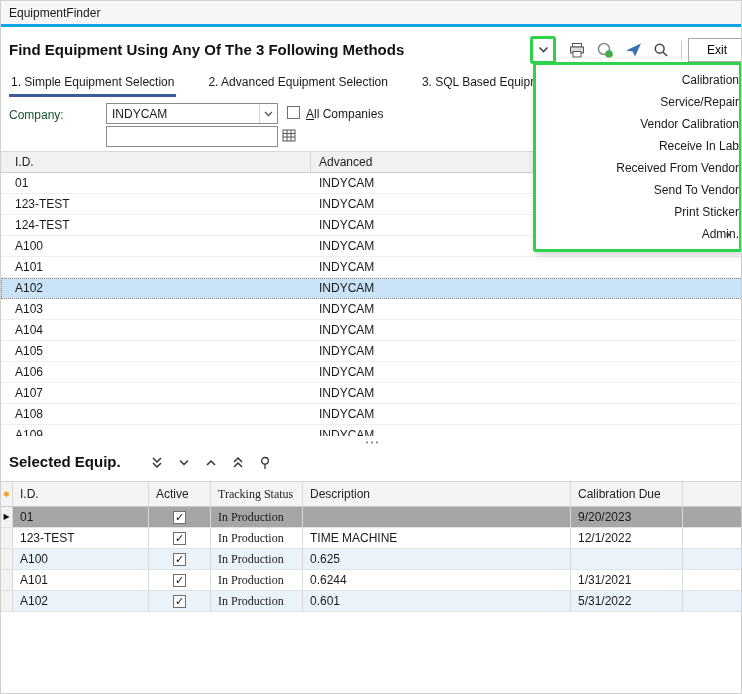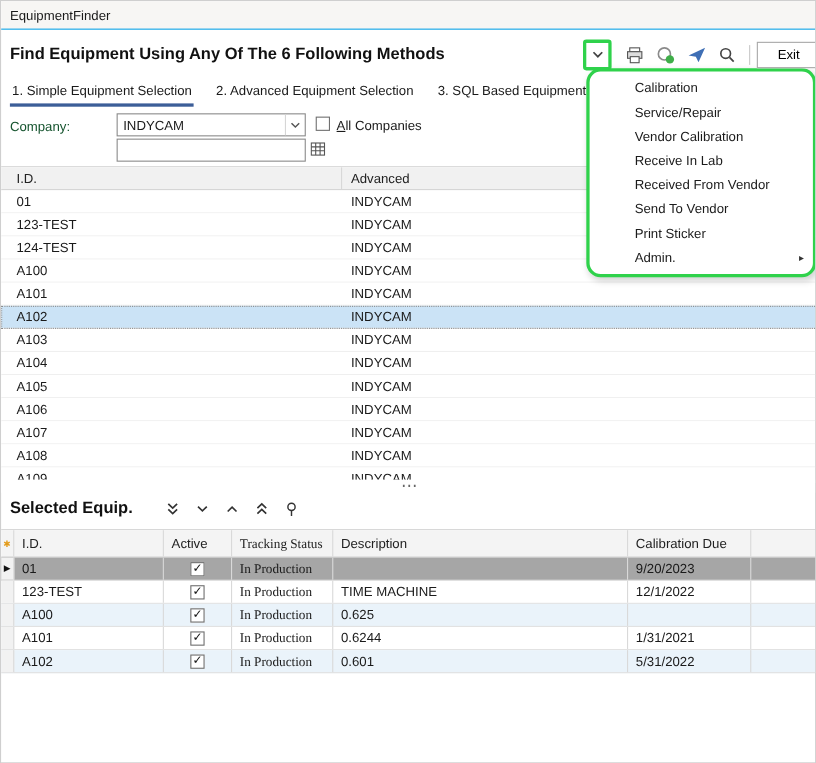--- a/index.html
+++ b/index.html
@@ -1,30 +1,30 @@
 <!DOCTYPE html>
 <html><head>
 <meta charset="utf-8">
 <style>
   * { margin:0; padding:0; }
   body { width:742px; height:694px; background:#fff; font-family:"Liberation Sans", sans-serif; }
   #app { position:relative; width:742px; height:694px; background:#fff; border:1px solid #cfcfcf; box-sizing:border-box; overflow:hidden; font-size:12px; color:#1a1a1a; }
 
-  .titlebar { position:absolute; top:0; left:0; width:100%; height:26px; background:#f7f6f4; border-bottom:1px solid #0ea5e9; display:flex; align-items:center; padding-left:8px; box-sizing:border-box; }
+  .titlebar { position:absolute; top:0; left:0; width:100%; height:26px; background:#f7f6f4; border-bottom:3px solid #0ea5e9; display:flex; align-items:center; padding-left:8px; box-sizing:border-box; }
 
   .page-title { position:absolute; top:40px; left:8px; font-size:15px; font-weight:bold; color:#111; }
 
   .toolbar { position:absolute; top:34px; left:529px; height:30px; display:flex; align-items:center; z-index:60; }
   .green-box { border:3px solid #2fd24b; border-radius:3px; width:20px; height:22px; display:flex; align-items:center; justify-content:center; margin-right:7px; background:#fff; }
   .dd-btn, .icon-btn { border:none; background:transparent; padding:0; display:flex; align-items:center; justify-content:center; cursor:pointer; }
   .icon-btn { width:20px; height:20px; margin:0 4px; }
   .vsep { width:1px; height:18px; background:#c8c8c8; margin:0 6px; }
   .exit-btn { width:58px; height:24px; border:1px solid #a8a8a8; background:#fff; font-size:12px; font-family:inherit; cursor:pointer; }
 
-  .tabs { position:absolute; top:72px; left:8px; display:flex; gap:18px; height:24px; z-index:1; }
+  .tabs { position:absolute; top:72px; left:8px; display:flex; gap:30px; height:24px; z-index:1; }
   .tab { padding:2px 2px 5px 2px; cursor:pointer; white-space:nowrap; }
   .tab.active { border-bottom:3px solid #3c5e98; }
 
   .lbl { position:absolute; color:#14532d; }
   .lbl-company { top:107px; left:8px; }
   .lbl-id { top:130px; left:8px;margin-top:40px; }
   .combo { position:absolute; top:102px; left:105px; width:172px; height:21px; border:1px solid #8a8a8a; background:#fff; box-sizing:border-box; display:flex; align-items:center; cursor:pointer; }
   .combo-value { flex:1; padding-left:5px; overflow:hidden; white-space:nowrap; }
   .combo-arrow { width:17px; height:100%; border-left:1px solid #d6d6d6; display:flex; align-items:center; justify-content:center; }
   .chk { position:absolute; top:105px; left:286px; width:13px; height:13px; border:1px solid #707070; background:#fff; box-sizing:border-box; cursor:pointer; }
@@ -57,36 +57,36 @@
   .m  { width:12px; padding:0; position:relative; }
   .c1 { width:136px; } .c2 { width:62px; } .c3 { width:92px;font-family:Liberation Serif, serif; } .c4 { width:268px; } .c5 { width:112px; } .c6 { width:60px; border-right:none;margin-top:32px; }
   .marker-star { position:absolute; top:1px; left:2px; font-size:8px; color:#e39b19; }
   .g2row { display:flex; height:21px; border-bottom:1px solid #e2e2e2; background:#fff; box-sizing:border-box; cursor:default; }
   .g2row.alt { background:#eaf3fa; }
   .g2row.sel { background:#a6a6a6; }
   .g2c.m { background:#f2f2f2; display:flex; align-items:center; justify-content:center; font-size:8px; color:#111; padding:0; }
   .center { display:flex; align-items:center; justify-content:center; padding-left:0; }
   .cb { width:13px; height:13px; border:1px solid #6e6e6e; background:#fff; display:inline-block; box-sizing:border-box; font-size:11px; line-height:10px; text-align:center; color:#111; cursor:pointer; }
 
-  .menu { position:absolute; top:61px; left:532px; width:209px; box-sizing:border-box; background:#fff; border:3px solid #2fd24b; border-radius:13px; box-shadow:2px 3px 7px rgba(0,0,0,0.18); z-index:50; padding:4px 0; }
+  .menu { position:absolute; top:61px; left:532px; width:209px; box-sizing:border-box; background:#fff; border:3px solid #2fd24b; border-radius:3px; box-shadow:2px 3px 7px rgba(0,0,0,0.18); z-index:50; padding:4px 0;text-align:right; }
   .menu-item { height:22px; line-height:22px; padding-left:41px; position:relative; cursor:pointer; color:#1b1b1b; white-space:nowrap; }
   .submenu-arrow { position:absolute; right:8px; top:0; font-size:9px; line-height:22px; color:#333; }
 
   svg { display:block; }
 </style>
 </head>
 <body>
 
 <div id="app">
 
   <div class="titlebar">
     <span>EquipmentFinder</span>
   </div>
 
-  <div class="page-title">Find Equipment Using Any Of The 6 Following Methods</div>
+  <div class="page-title">Find Equipment Using Any Of The 3 Following Methods</div>
 
   <div class="toolbar">
     <div class="green-box">
       <button class="dd-btn">
         <svg width="11" height="8" viewBox="0 0 11 8">
             <polyline points="1.5,1.5 5.5,5.5 9.5,1.5" fill="none" stroke="#444" stroke-width="1.6"></polyline>
           </svg>
       </button>
     </div>
     <button class="icon-btn">

